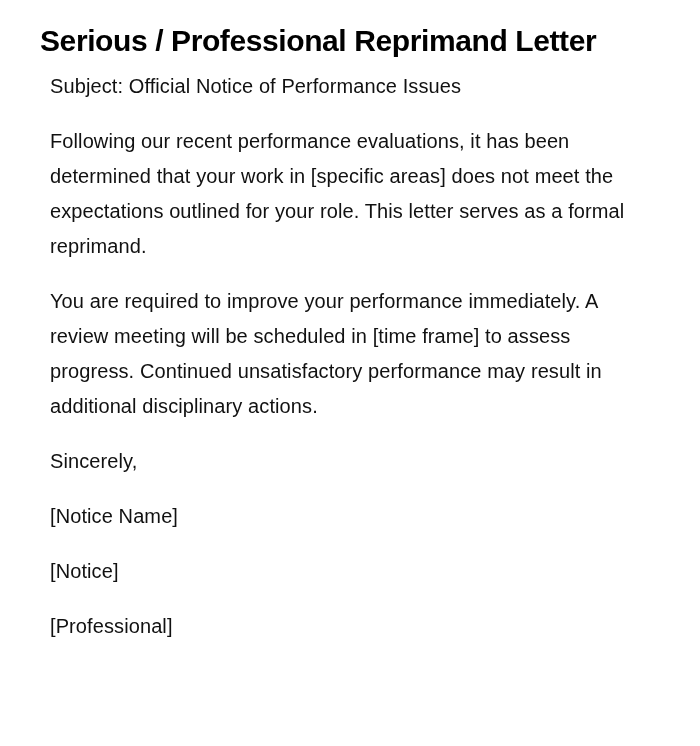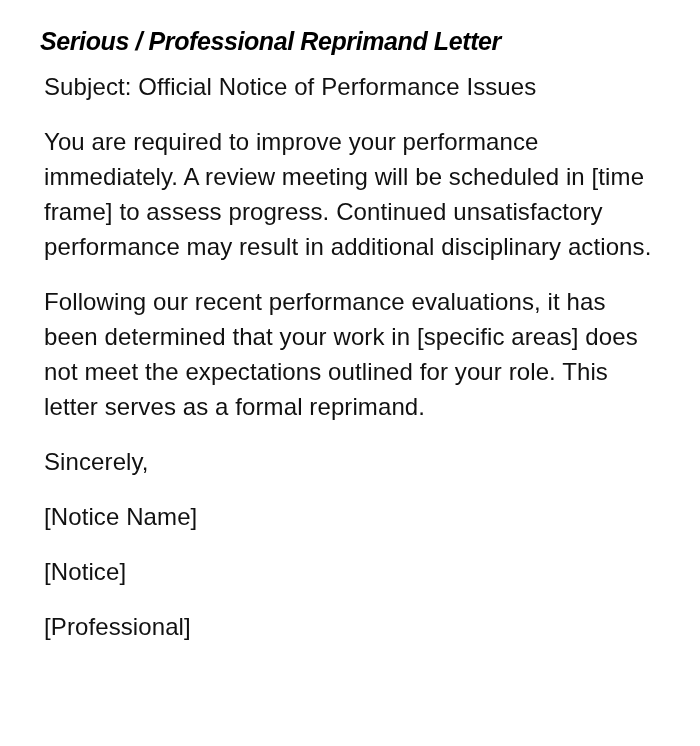--- a/index.html
+++ b/index.html
@@ -14,42 +14,41 @@
       font-family: "Liberation Sans", "DejaVu Sans", sans-serif;
       color: #111111;
     }
     .letter {
       position: relative;
       padding: 24px 40px 0 40px;
       box-sizing: border-box;
       width: 700px;
     }
     .title {
-      font-size: 25px;
+      font-size: 30px;
       font-weight: bold;
       letter-spacing: -0.4px;
       margin: 0;
       line-height: 34px;
       color: #000000;
-      font-style: italic;
     }
     .para {
-      font-size: 24px;
+      font-size: 20px;
       line-height: 35px;
-      margin: 4px;
+      margin: 10px;
       letter-spacing: 0.1px;
     }
     .p-subject { margin-top: 11px; }
     .p-gap { margin-top: 20px; }
   </style>
 </head>
 <body>
 
 <div class="letter">
   <h1 class="title">Serious / Professional Reprimand Letter</h1>
   <p class="para p-subject">Subject: Official Notice of Performance Issues</p>
+  <p class="para p-gap">Following our recent performance evaluations, it has been determined that your work in [specific areas] does not meet the expectations outlined for your role. This letter serves as a formal reprimand.</p>
   <p class="para p-gap">You are required to improve your performance immediately. A review meeting will be scheduled in [time frame] to assess progress. Continued unsatisfactory performance may result in additional disciplinary actions.</p>
-  <p class="para p-gap">Following our recent performance evaluations, it has been determined that your work in [specific areas] does not meet the expectations outlined for your role. This letter serves as a formal reprimand.</p>
   <p class="para p-gap">Sincerely,</p>
   <p class="para p-gap">[Notice Name]</p>
   <p class="para p-gap">[Notice]</p>
   <p class="para p-gap">[Professional]</p>
 </div>
 
 </body></html>

